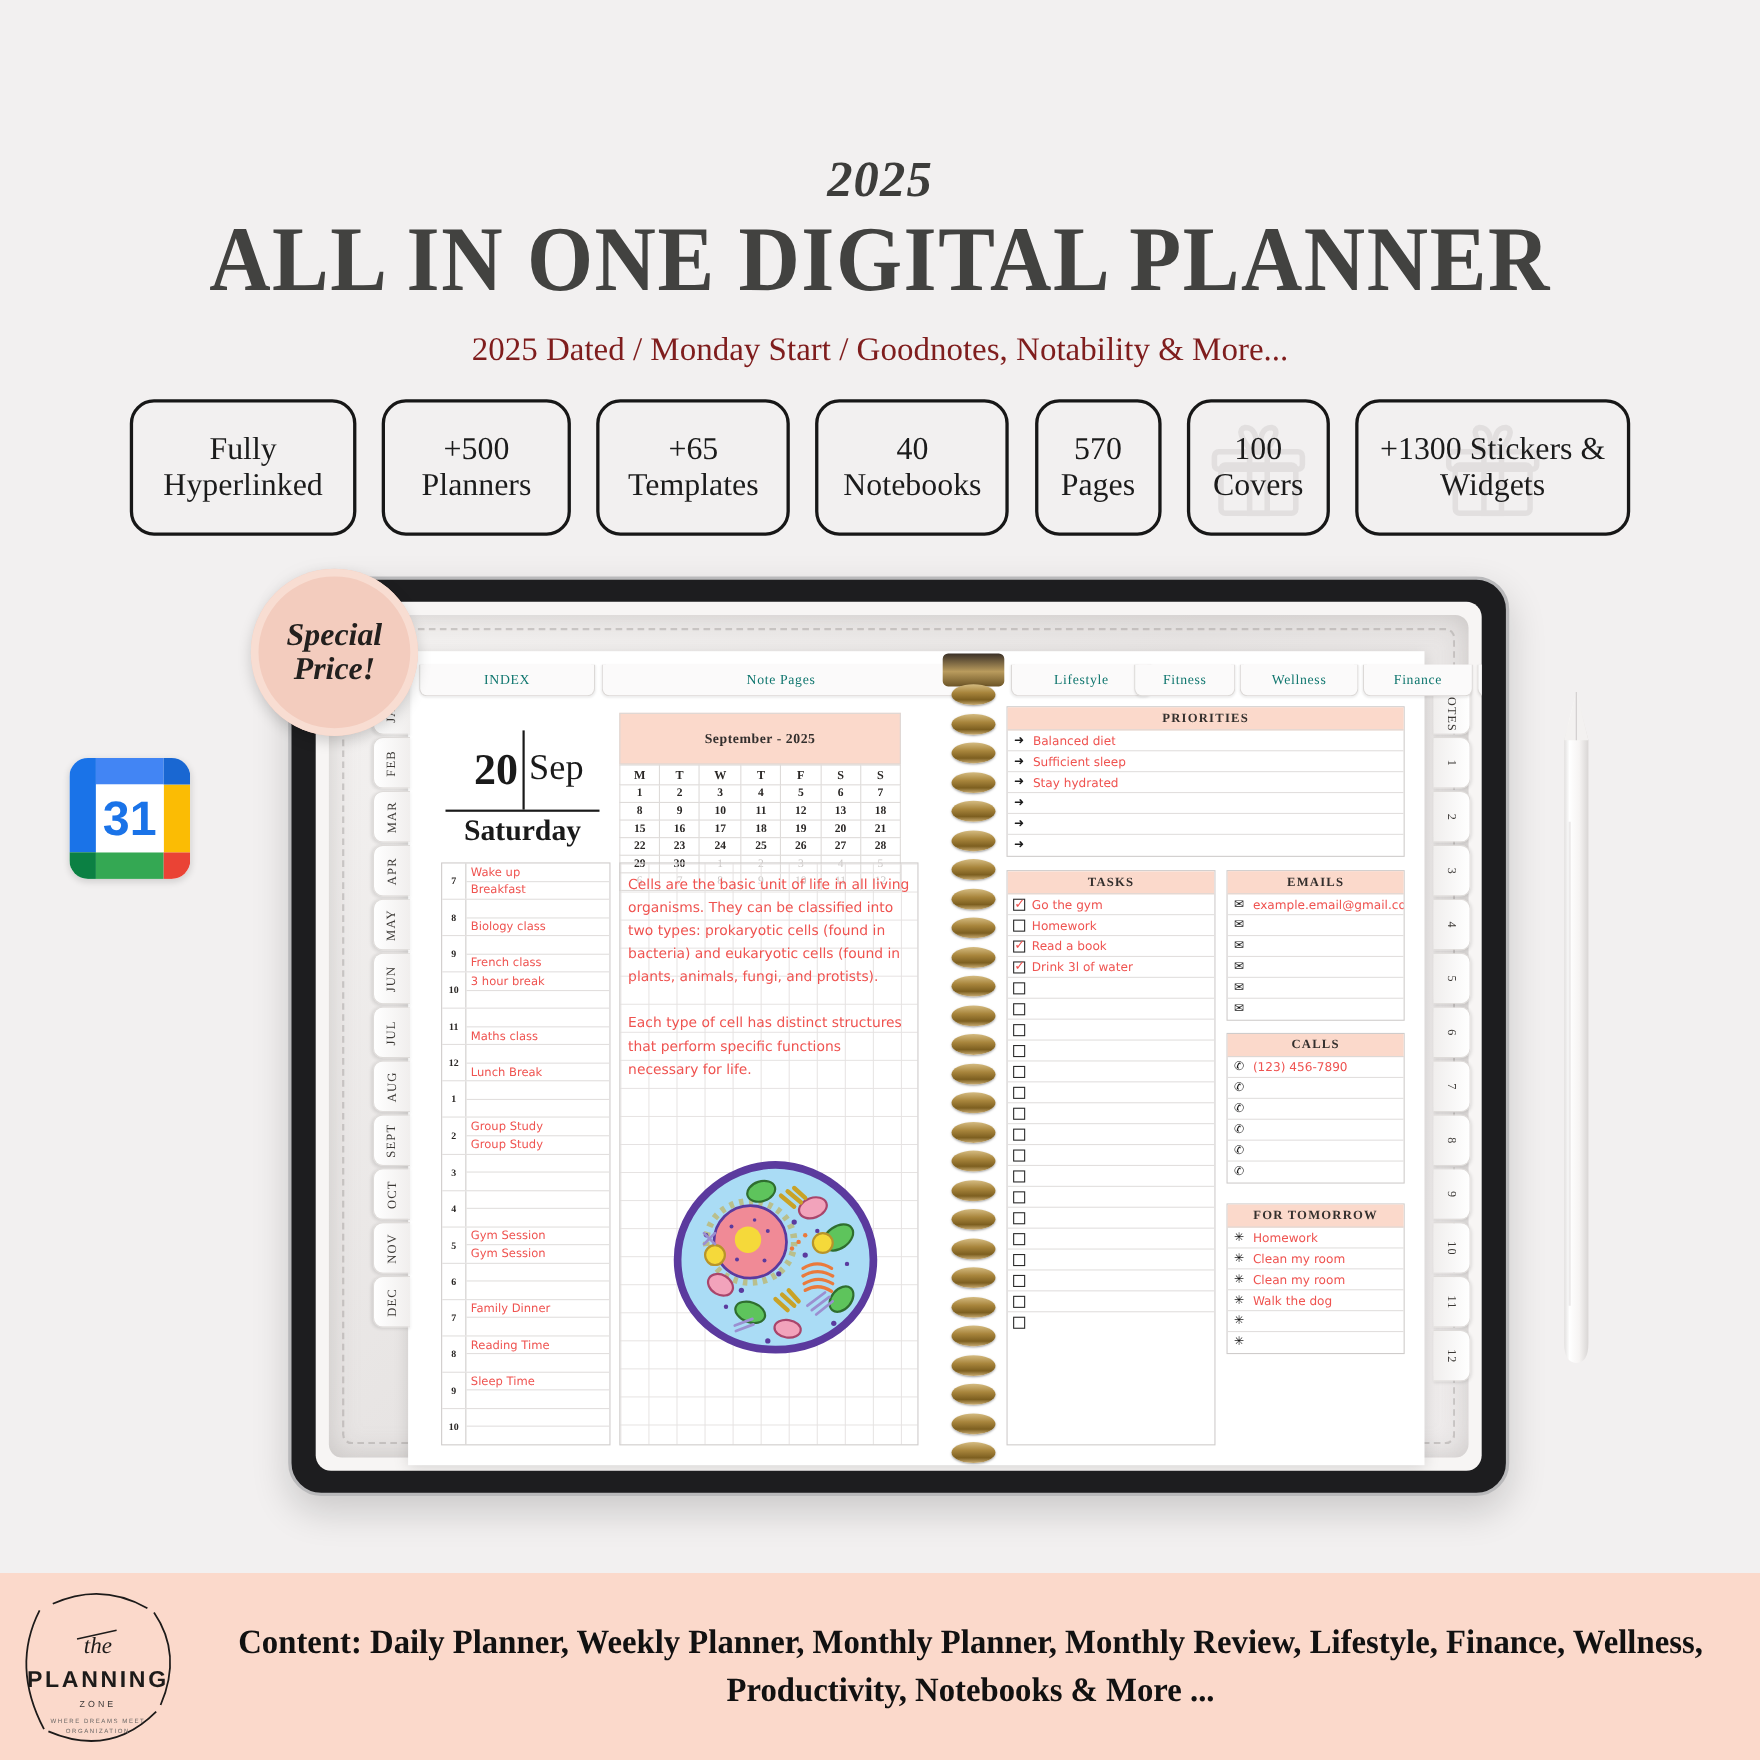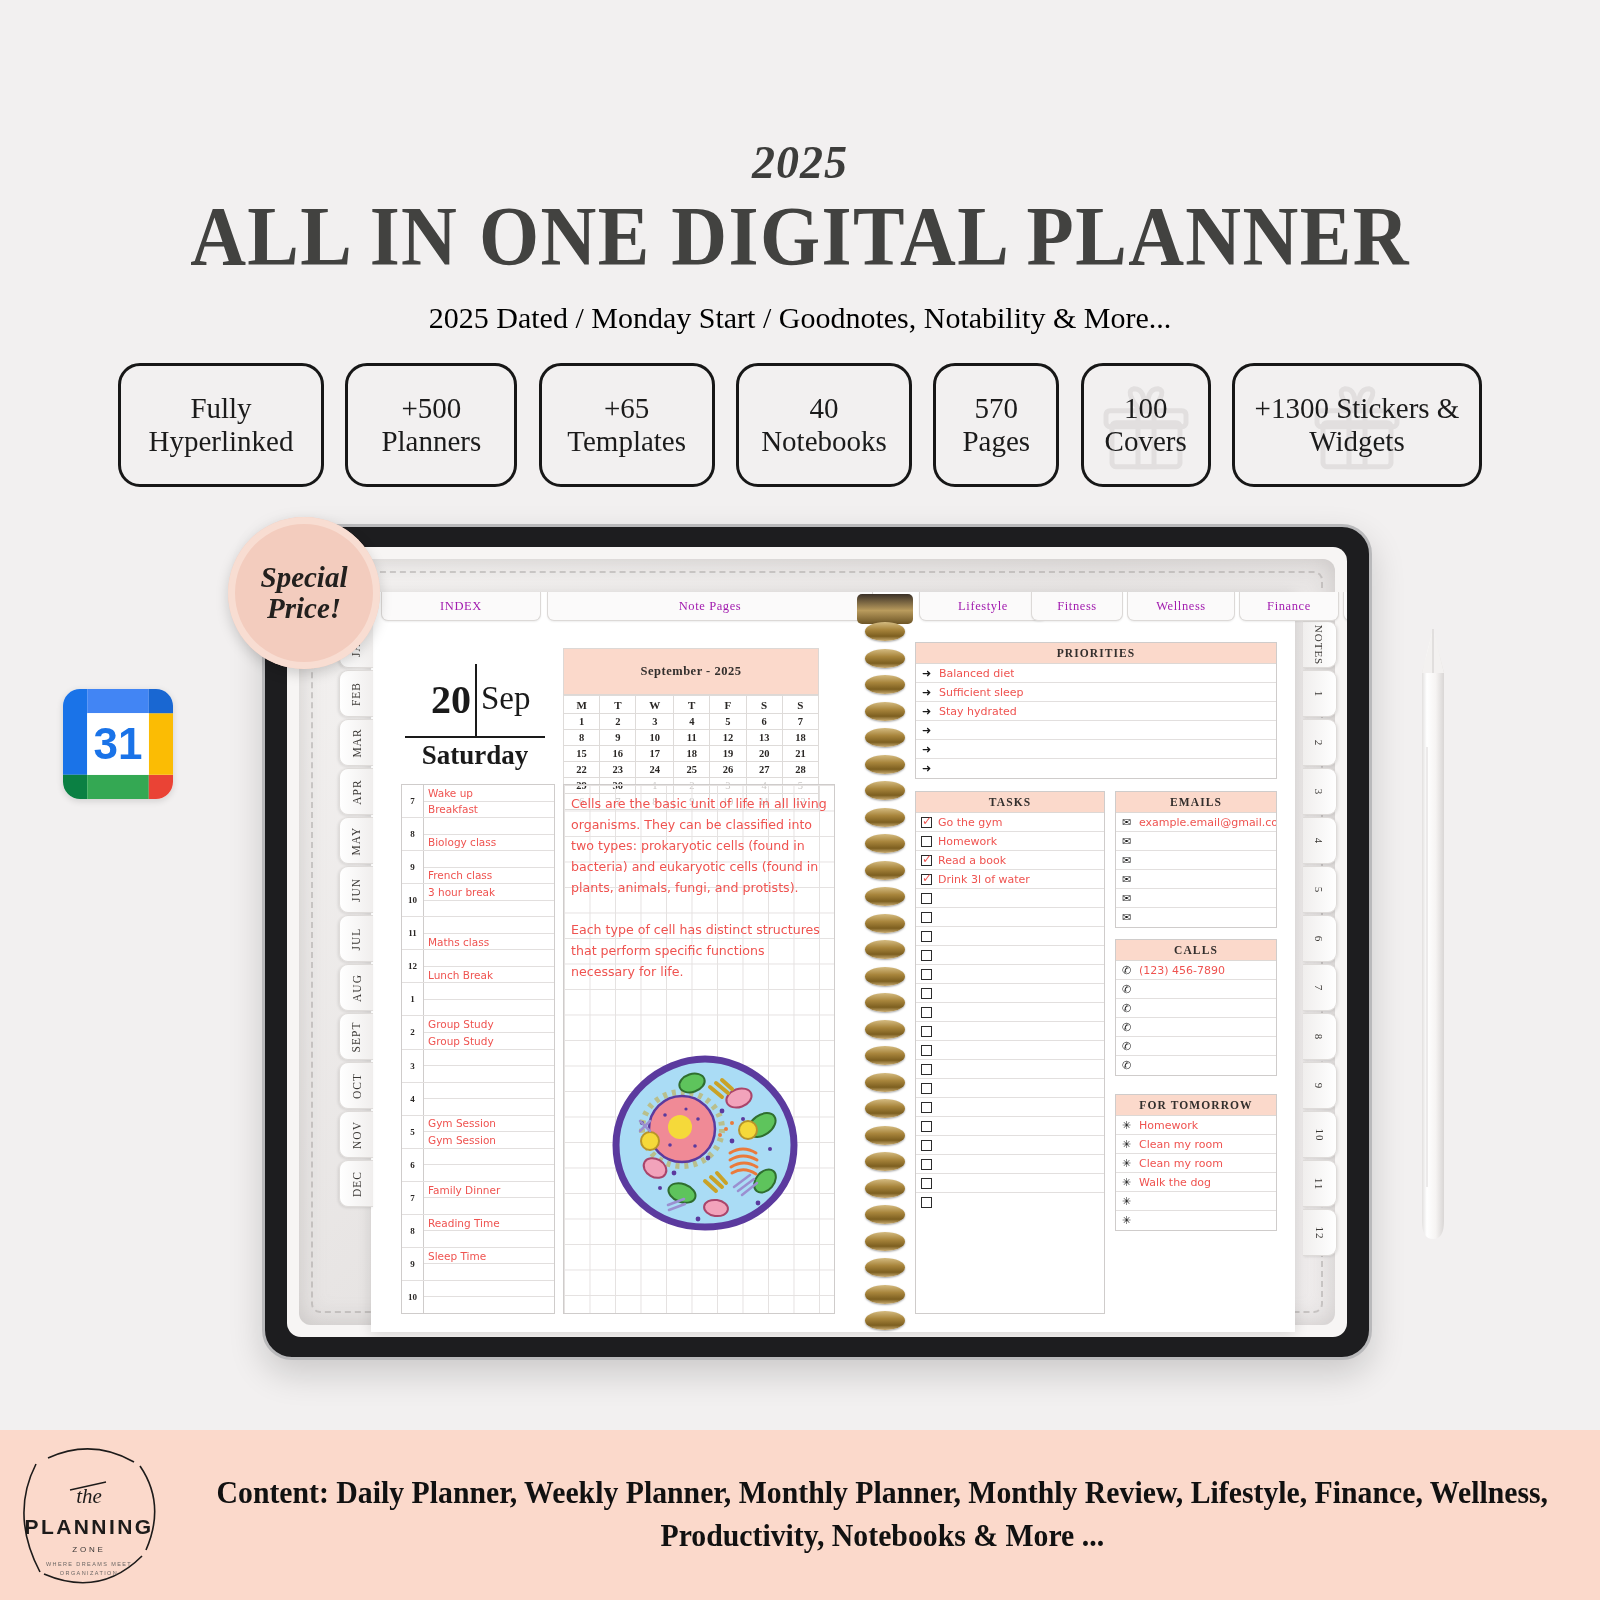--- a/index.html
+++ b/index.html
@@ -15,36 +15,36 @@
   .hdr-year {
     margin-top: 136px; font-size: 46px; font-style: italic; font-weight: 700;
     color: #3d3d3b; letter-spacing: 1px; font-family: "Liberation Serif", serif;
   }
   .hdr-title {
     margin-top: 6px; font-size: 84px; font-weight: 700; color: #424240;
     letter-spacing: 1.5px; line-height: 1; transform: scaleX(0.92);
     font-family: "Liberation Serif", serif;
   }
   .hdr-sub {
-    margin-top: 22px; font-size: 30px; color: #000000; font-weight: 400;
+    margin-top: 22px; font-size: 30px; color: #7f1d1d; font-weight: 400;
     font-family: "Liberation Serif", serif;
   }
 
   
   .badges {
     position: absolute; top: 363px; left: 118px; width: 1364px; height: 124px;
     display: flex; justify-content: space-between; align-items: stretch;
   }
   .badge {
     border: 3px solid #171717; border-radius: 22px; background: #f2f0f0;
     display: flex; flex-direction: column; align-items: center; justify-content: center;
     position: relative; overflow: hidden; padding: 0 8px;
   }
   .b0 { width: 206px; } .b1 { width: 172px; } .b2 { width: 176px; }
-  .b3 { width: 176px; } .b4 { width: 126px; } .b5 { width: 130px; } .b6 { width: 250px; }
+  .b3 { width: 176px; } .b4 { width: 115px; } .b5 { width: 130px; } .b6 { width: 250px; }
   .badge span {
     font-size: 29px; color: #1b1b1b; line-height: 1.15; position: relative; z-index: 2;
     font-family: "Liberation Serif", serif; white-space: nowrap;
   }
   .gift-wm {
     position: absolute; z-index: 1; opacity: .30; left: 50%; top: 50%;
     transform: translate(-50%,-46%);
   }
 
   
@@ -91,24 +91,24 @@
     box-shadow: 0 1px 2px rgba(0,0,0,.35);
   }
   .spine-cap {
     position: absolute; left: 0px; width: 56px; height: 30px; border-radius: 5px;
     background: linear-gradient(180deg,#3a3027,#b99b5d 55%,#6d5526);
   }
 
   
   .toptabs { position: absolute; left: 0; top: 0; width: 100%; height: 30px; z-index: 8; }
   .ttab {
-    position: absolute; top: 0; height: 29px; background: #fbfafa;
+    position: absolute; top: 12px; height: 29px; background: #fbfafa;
     border: 1px solid #dcd9d7; border-top: none; border-radius: 0 0 7px 7px;
     display: flex; align-items: center; justify-content: center;
-    font-size: 12.5px; color: #a21caf; letter-spacing: .6px;
+    font-size: 12.5px; color: #0f766e; letter-spacing: .6px;
     font-family: "Liberation Serif", serif; box-shadow: 0 1px 2px rgba(0,0,0,.07);
   }
 
   
   .mtabs { position: absolute; left: 52px; top: 74px; width: 34px; z-index: 7; }
   .mtab {
     width: 34px; height: 47px; margin-bottom: 2px;
     background: linear-gradient(90deg,#ffffff,#f0eeed);
     border: 1px solid #dedbd9; border-right: none; border-radius: 9px 0 0 9px;
     display: flex; align-items: center; justify-content: center;

